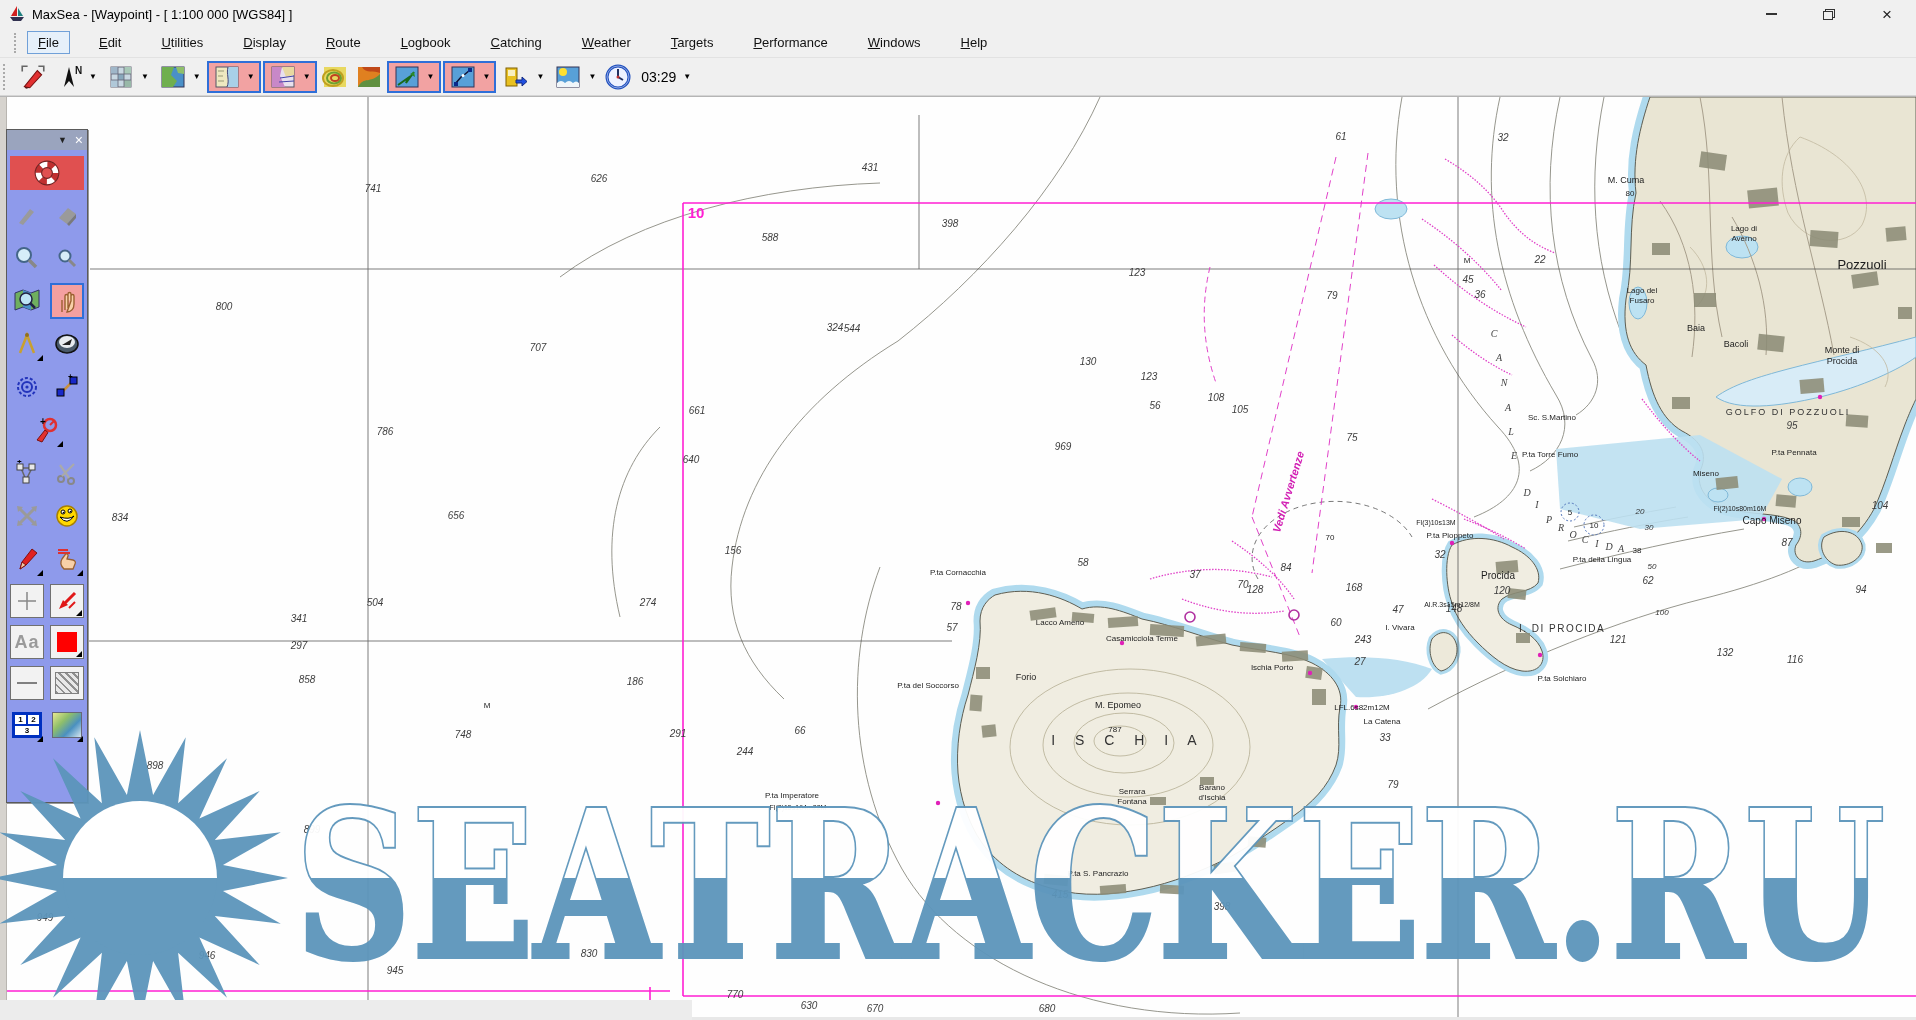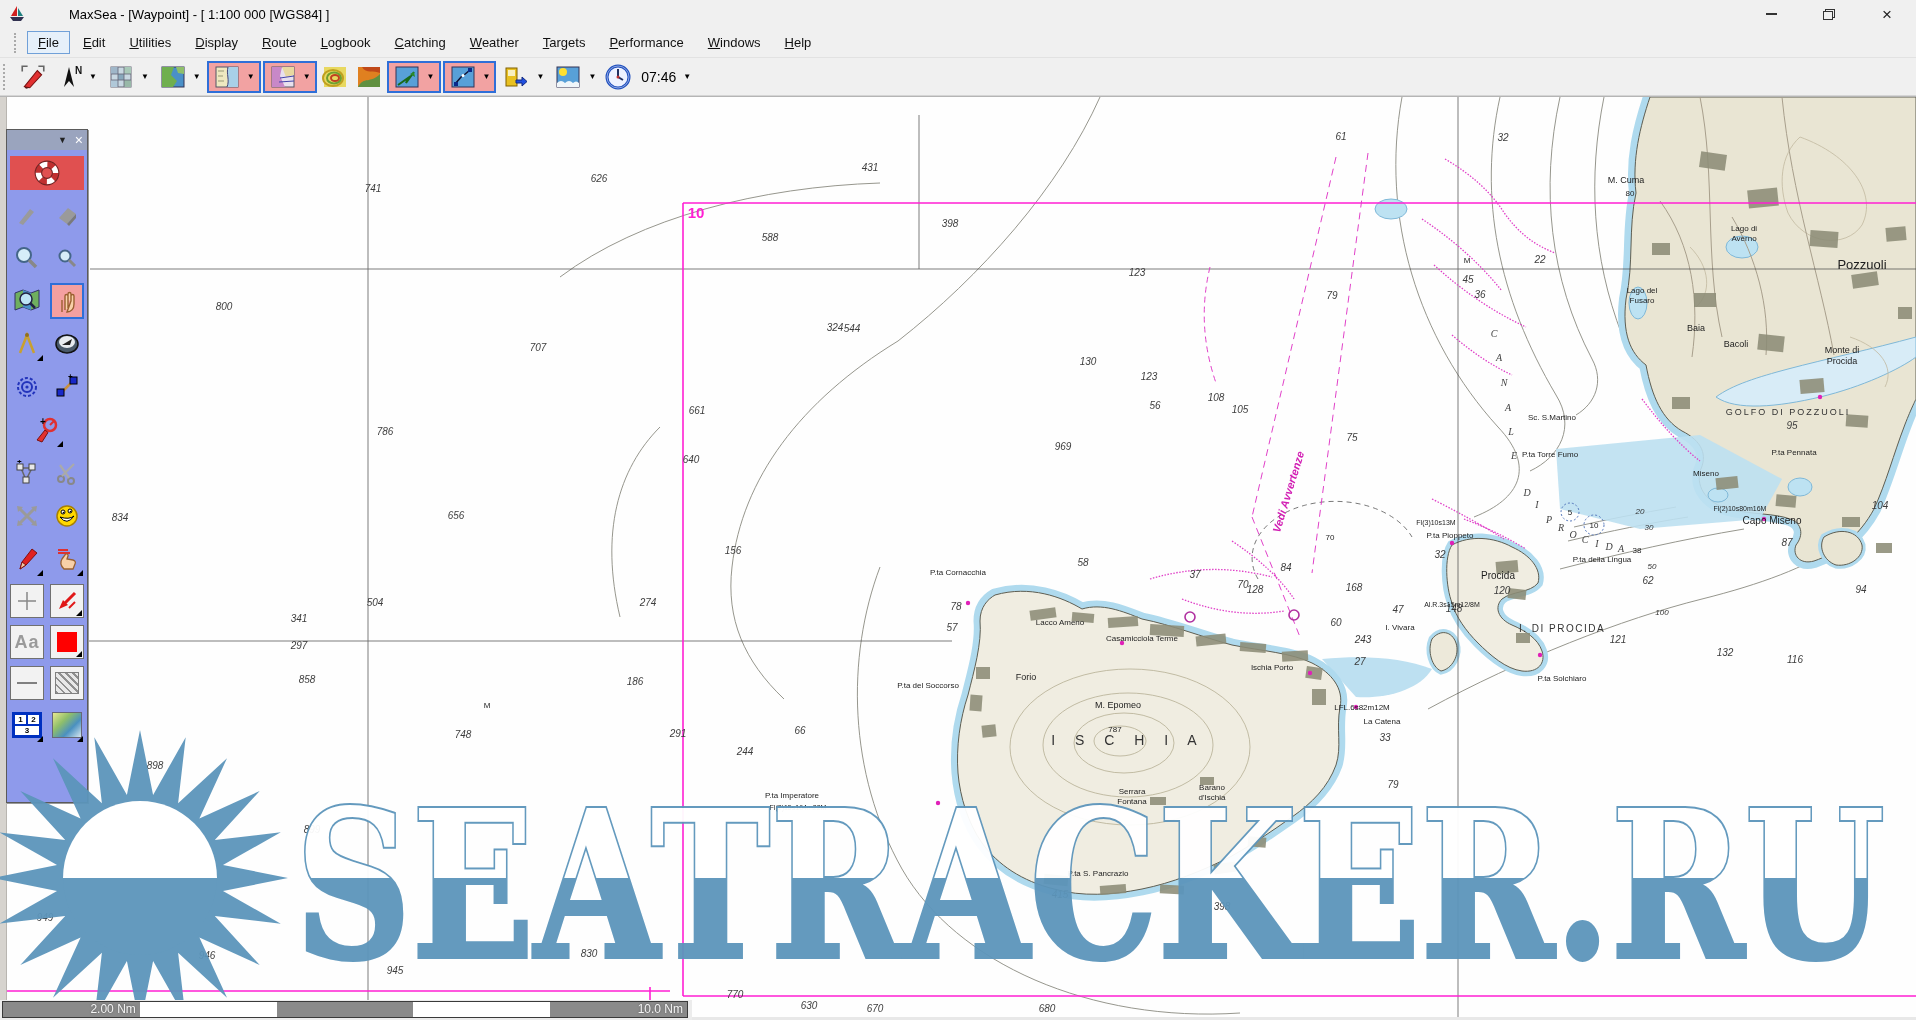--- a/index.html
+++ b/index.html
@@ -1,34 +1,34 @@
 <!DOCTYPE html>
 <html><head>
 <meta charset="utf-8">
 <style>
   html,body{margin:0;padding:0;background:#888;}
   #app{position:relative;width:1916px;height:1020px;background:#F0F0F0;overflow:hidden;
        font-family:"Liberation Sans",sans-serif;-webkit-user-select:none;user-select:none;}
   
   #titlebar{position:absolute;left:0;top:0;width:100%;height:28px;background:#F0F0F0;
-            display:flex;align-items:center;gap:37px;}
+            display:flex;align-items:center;}
   #titlebar .app-icon{width:18px;height:18px;margin:0 6px 0 8px;}
   #titlebar .title{font-size:13px;color:#000;}
   #win-controls{position:absolute;right:0;top:0;height:28px;display:flex;}
   .wbtn{width:58px;height:28px;display:flex;align-items:center;justify-content:center;color:#222;}
   .min-glyph{width:11px;height:1.5px;background:#333;}
   .max-glyph{position:relative;width:12px;height:11px;}
   .max-glyph i{position:absolute;left:0;bottom:0;width:8px;height:7px;border:1.2px solid #333;background:#F0F0F0;}
   .max-glyph b{position:absolute;right:0;top:0;width:8px;height:7px;border:1.2px solid #333;}
   .close-glyph{font-size:17px;line-height:1;color:#222;font-weight:400;}
   
   #menubar{position:absolute;left:0;top:28px;width:100%;height:30px;background:#F0F0F0;
            display:flex;align-items:center;padding-left:14px;border-bottom:1px solid #E2E2E2;box-sizing:border-box;}
   #menubar .grip{width:5px;height:20px;margin-right:6px;border-left:2px dotted #AAA;}
-  .mi{font-size:13px;color:#111;padding:4px 11px;margin-right:2px;}
+  .mi{font-size:13px;color:#111;padding:4px 11px;margin-right:18px;}
   .mi u{text-decoration:underline;}
   .mi.active{border:1px solid #70A0D8;background:#E6F0FA;padding:3px 10px;}
   
   #toolbar{position:absolute;left:0;top:58px;width:100%;height:38px;background:#F0F0F0;
            display:flex;align-items:center;border-bottom:1px solid #D5D5D5;box-sizing:border-box;}
   #toolbar .grip{width:5px;height:26px;margin:0 6px 0 3px;border-left:2px dotted #AAA;}
   .tbtn{height:32px;min-width:32px;display:flex;align-items:center;justify-content:center;position:relative;margin:0 1px;}
   .tgrp{display:flex;align-items:center;height:32px;margin:0 1px;padding:0 1px;}
   .tgrp.hl{background:#F2A2A2;border:2px solid #2F6FD8;height:28px;}
   .drop{font-size:8px;color:#000;padding:0 3px;line-height:1;}
@@ -262,21 +262,21 @@
     </div>
 
     <div class="tbtn">
       <svg width="28" height="28" viewBox="0 0 28 28">
         <circle cx="14" cy="14" r="11" fill="#EEF2FF" stroke="#2050C0" stroke-width="3"></circle>
         <circle cx="14" cy="14" r="11" fill="none" stroke="#90A8E0" stroke-width="1"></circle>
         <path d="M14,14 L14,6 M14,14 L19,17" stroke="#203060" stroke-width="2"></path>
         <circle cx="14" cy="14" r="1.5" fill="#C03030"></circle>
       </svg>
     </div>
-    <span class="ttime">07:46</span>
+    <span class="ttime">03:29</span>
     <span class="drop">▼</span>
 
     <div id="latlon">
       <div class="grip"></div>
       <div class="ll-col">
         <div class="ll-label">Latitude:</div>
         <div class="ll-value">40°52.0596 N</div>
       </div>
       <div class="ll-col">
         <div class="ll-label">Longitude:</div>
@@ -825,25 +825,14 @@
       <g opacity="0.95">
         <polygon id="sun-rays" points="140.0,633.0 153.1,698.0 185.7,640.2 178.1,706.2 227.0,661.3 199.4,721.6 259.7,694.0 214.8,742.9 280.8,735.3 223.0,767.9 288.0,781.0 223.0,794.1 280.8,826.7 214.8,819.1 259.7,868.0 199.4,840.4 227.0,900.7 178.1,855.8 185.7,921.8 153.1,864.0 140.0,929.0 126.9,864.0 94.3,921.8 101.9,855.8 53.0,900.7 80.6,840.4 20.3,868.0 65.2,819.1 -0.8,826.7 57.0,794.1 -8.0,781.0 57.0,767.9 -0.8,735.3 65.2,742.9 20.3,694.0 80.6,721.6 53.0,661.3 101.9,706.2 94.3,640.2 126.9,698.0" fill="#5C95BB"></polygon>
         <path d="M63,781 A77,77 0 0 1 217,781 Z" fill="#FFFFFF"></path>
         <path d="M63,781 A77,77 0 0 0 217,781 Z" fill="#5C95BB"></path>
         <text id="wm-text" x="295" y="860" textLength="1590" lengthAdjust="spacingAndGlyphs" font-family="DejaVu Serif, Liberation Serif, serif" font-weight="bold" font-size="205" fill="url(#wmg)" stroke="#5C95BB" stroke-width="4" style="paint-order:stroke fill">SEATRACKER.RU</text>
       </g>
     </svg>
 
     <div id="statusedge"></div>
     <div id="statusleft"></div>
-    <div id="scalebar">
-        <div class="seg dark">
-          <span class="slabel">2.00 Nm</span>
-        </div>
-        <div class="seg light"></div>
-        <div class="seg dark"></div>
-        <div class="seg light"></div>
-        <div class="seg dark">
-          <span class="slabel">10.0 Nm</span>
-        </div>
-      </div>
   </div>
 </div>
 
 </body></html>

